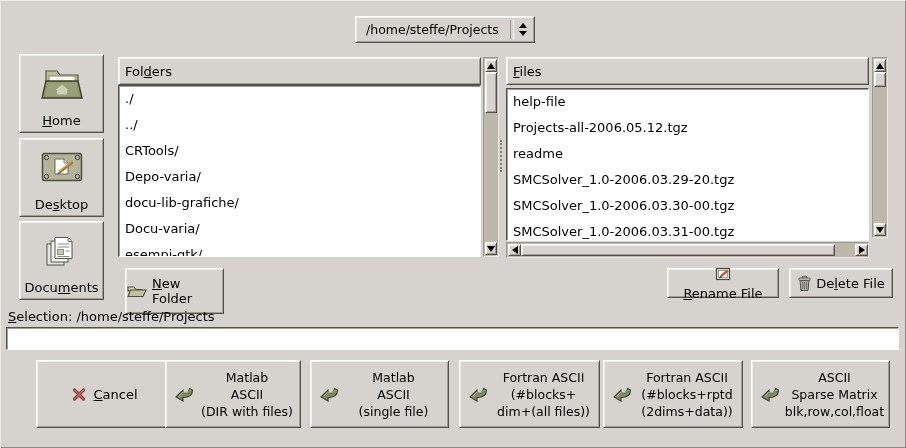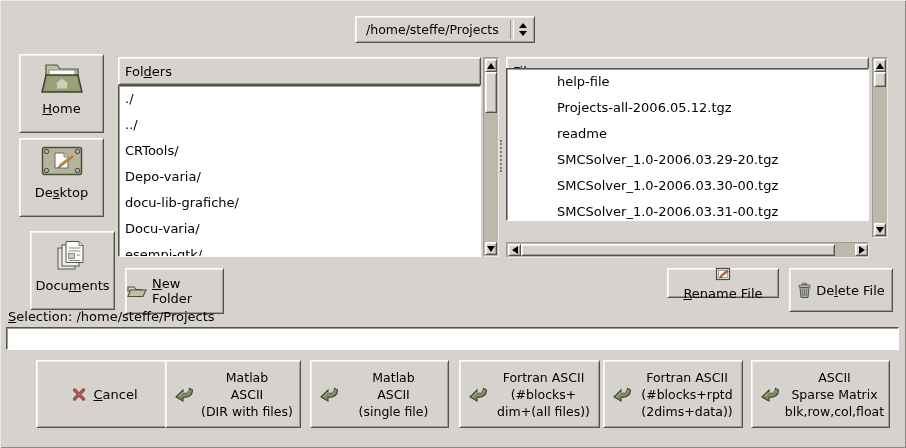--- a/index.html
+++ b/index.html
@@ -42,21 +42,21 @@
   .combo-text{flex:1;padding-left:10px;font-size:12.5px;white-space:nowrap;}
   .combo-sep{width:2px;height:19px;margin-right:5px;
     border-left:1px solid #9d998f;border-right:1px solid #fff;}
   .combo-arrows{display:flex;flex-direction:column;align-items:center;margin-right:7px;gap:3px;}
   .tri-up-sm{width:0;height:0;border-left:4px solid transparent;border-right:4px solid transparent;border-bottom:5px solid #000;}
   .tri-dn-sm{width:0;height:0;border-left:4px solid transparent;border-right:4px solid transparent;border-top:5px solid #000;}
   
   .side-btn{
     width:85px;height:79px;
     display:flex;flex-direction:column;align-items:center;justify-content:flex-end;
-    padding-bottom:16px;cursor:default;
+    padding-bottom:4px;cursor:default;
   }
   .side-btn .ic{flex:1;display:flex;align-items:center;justify-content:center;}
   .side-btn .lbl{font-size:13px;line-height:15px;}
   
   .panel-header{
     display:flex;align-items:center;
     font-size:13px;padding-left:6px;cursor:default;
   }
   .list{overflow:hidden;}
   .list-row{height:26px;line-height:26px;font-size:13px;padding-left:6px;white-space:nowrap;cursor:default;}
@@ -128,21 +128,21 @@
         <path d="M15 9 L24 9 L28 13 L28 24 L15 24 Z" fill="#ffffff" stroke="#666660" stroke-width="1"></path>
         <path d="M24 9 L24 13 L28 13" fill="#dddbd4" stroke="#666660" stroke-width="0.8"></path>
         <polygon points="17,24 19.5,21.5 21,23" fill="#3a3a36"></polygon>
         <line x1="19.5" y1="22" x2="33" y2="11.5" stroke="#c89a4e" stroke-width="3"></line>
         <line x1="19.5" y1="23" x2="33" y2="12.5" stroke="#9b7134" stroke-width="1.2"></line>
       </svg>
     </span>
     <span class="lbl">De<u>s</u>ktop</span>
   </div>
 
-  <div class="abs raised side-btn" style="left:30px;top:221px;margin-top:10px;">
+  <div class="abs raised side-btn" style="left:19px;top:221px;">
     <span class="ic">
       <svg width="40" height="38" viewBox="0 0 40 38">
         <rect x="5" y="12" width="17" height="21" fill="#e6e6e1" stroke="#55554f" stroke-width="1"></rect>
         <rect x="9" y="9" width="17" height="21" fill="#f2f2ee" stroke="#55554f" stroke-width="1"></rect>
         <path d="M13 5.5 L26 5.5 L30 9.5 L30 26.5 L13 26.5 Z" fill="#ffffff" stroke="#55554f" stroke-width="1"></path>
         <path d="M26 5.5 L26 9.5 L30 9.5" fill="#d8d6cf" stroke="#55554f" stroke-width="0.8"></path>
         <line x1="15.5" y1="12" x2="27.5" y2="12" stroke="#8a8a84" stroke-width="1"></line>
         <line x1="15.5" y1="15" x2="27.5" y2="15" stroke="#8a8a84" stroke-width="1"></line>
         <rect x="15.5" y="17.5" width="6" height="5" fill="#c9cbba" stroke="#77776f" stroke-width="0.8"></rect>
         <line x1="23.5" y1="19" x2="27.5" y2="19" stroke="#8a8a84" stroke-width="1"></line>
@@ -173,21 +173,21 @@
     <div class="abs raised sb-btn" style="left:1px;top:184px;width:12px;height:13px;">
         <i class="tri-dn"></i>
       </div>
   </div>
 
   <div class="abs grip" style="left:500px;top:140px;height:32px;"></div>
 
   <div class="abs raised panel-header" style="left:506px;top:57px;width:363px;height:28px;">
     <span><u>F</u>iles</span>
   </div>
-  <div class="abs sunken list" style="left:506px;top:68px;width:363px;height:153px;padding-left:44px;">
+  <div class="abs sunken list" style="left:506px;top:88px;width:363px;height:153px;">
     <div class="list-row">help-file</div>
     <div class="list-row">Projects-all-2006.05.12.tgz</div>
     <div class="list-row">readme</div>
     <div class="list-row">SMCSolver_1.0-2006.03.29-20.tgz</div>
     <div class="list-row">SMCSolver_1.0-2006.03.30-00.tgz</div>
     <div class="list-row">SMCSolver_1.0-2006.03.31-00.tgz</div>
   </div>
 
   <div class="abs track" style="left:872px;top:57px;width:16px;height:181px;">
     <div class="abs raised sb-btn" style="left:1px;top:1px;width:12px;height:13px;">
@@ -224,21 +224,21 @@
       <svg width="17" height="16" viewBox="0 0 17 16">
         <rect x="1.5" y="2.5" width="13" height="11" fill="#e9e7e1" stroke="#4a4a44" stroke-width="1.2"></rect>
         <rect x="3.5" y="4.5" width="9" height="7" fill="#ffffff" stroke="#8a8a82" stroke-width="0.8"></rect>
         <polygon points="4,12 5.8,9.8 7.2,11.4" fill="#3a3a36"></polygon>
         <line x1="5.8" y1="10.3" x2="13" y2="4.5" stroke="#b5623a" stroke-width="2.4"></line>
       </svg>
     </span>
     <span><u>R</u>ename File</span>
   </div>
 
-  <div class="abs raised act-btn" style="left:789px;top:268px;width:104px;height:44px;">
+  <div class="abs raised act-btn" style="left:789px;top:268px;width:104px;height:30px;">
     <span>
       <svg width="15" height="17" viewBox="0 0 15 17">
         <rect x="5.2" y="1.2" width="4.6" height="2" rx="1" fill="#b9b9b3" stroke="#55554f" stroke-width="0.9"></rect>
         <rect x="1.8" y="3" width="11.4" height="2.4" rx="1.1" fill="#c2c2bc" stroke="#55554f" stroke-width="0.9"></rect>
         <path d="M3 5.6 L12 5.6 L11 15.5 L4 15.5 Z" fill="#adada7" stroke="#55554f" stroke-width="1"></path>
         <line x1="5.5" y1="7" x2="5.7" y2="14" stroke="#74746e" stroke-width="1"></line>
         <line x1="7.5" y1="7" x2="7.5" y2="14" stroke="#74746e" stroke-width="1"></line>
         <line x1="9.5" y1="7" x2="9.3" y2="14" stroke="#74746e" stroke-width="1"></line>
       </svg>
     </span>

